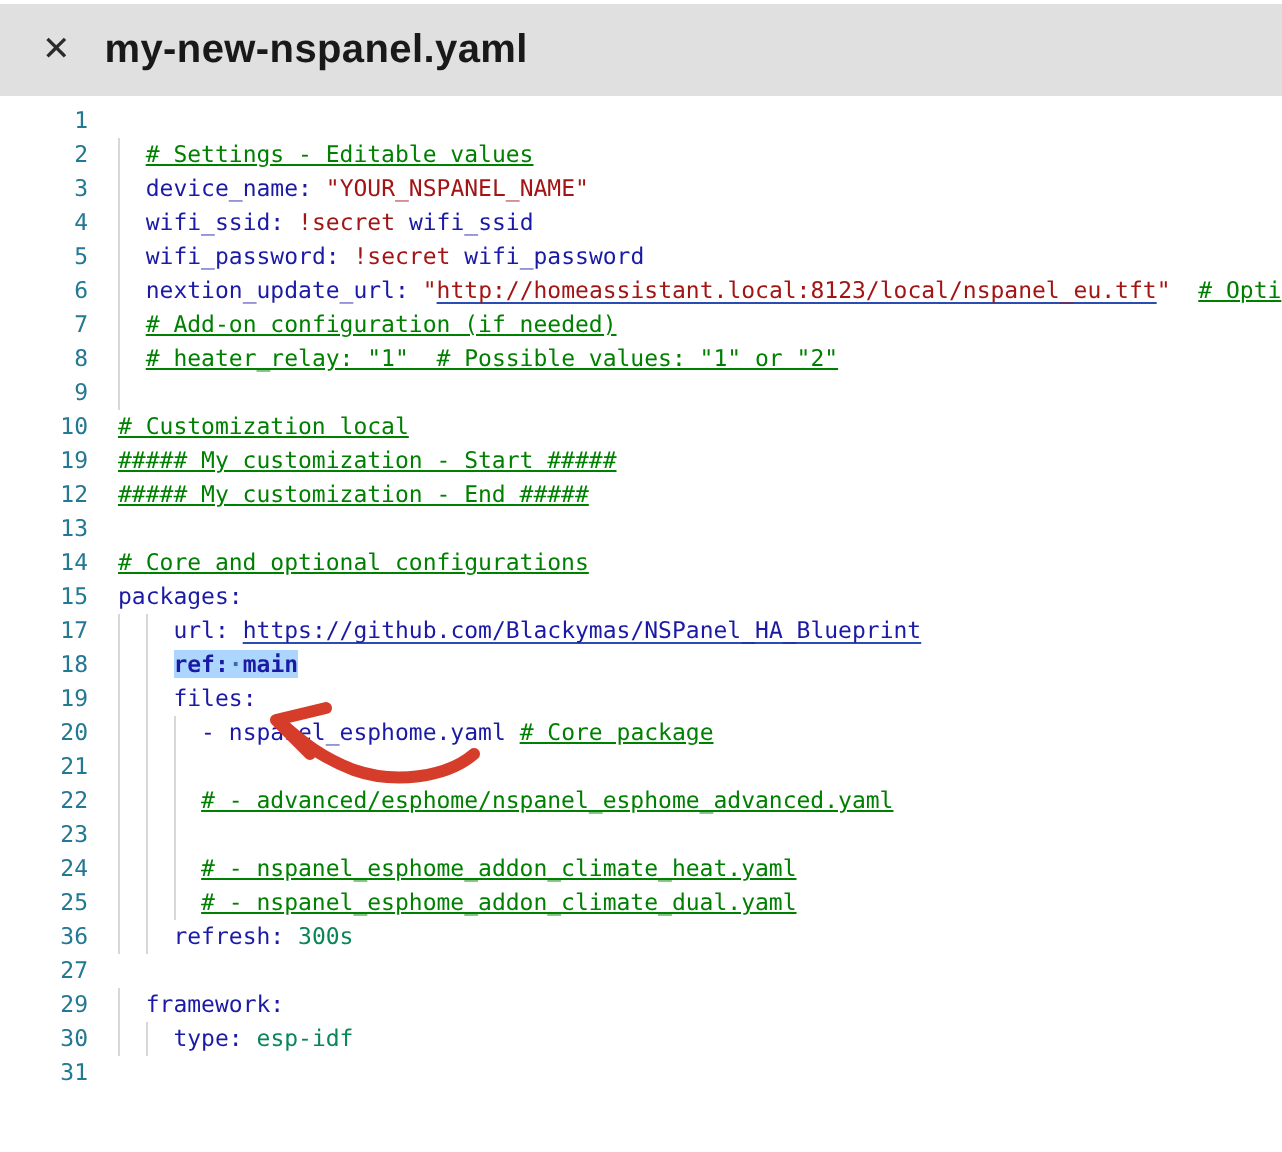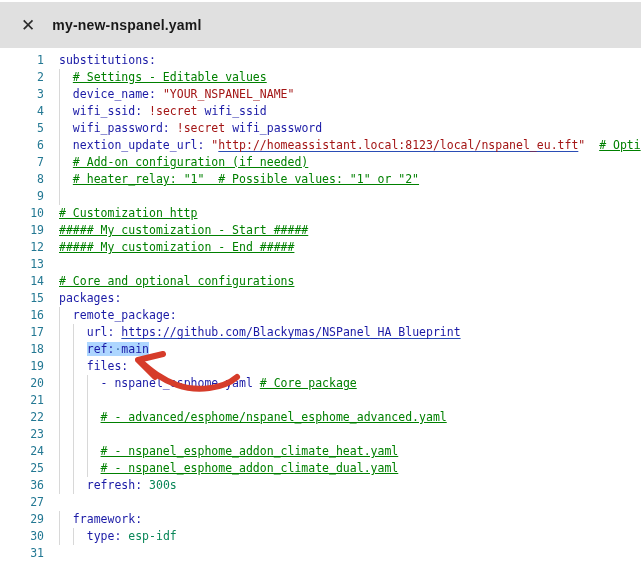--- a/index.html
+++ b/index.html
@@ -9,21 +9,21 @@
   }
   .titlebar{
     margin-top:2px;height:46px;background:var(--titlebar_bg,#e0e0e0);
     display:flex;align-items:center;
   }
   .close{
     margin-left:21px;font-size:17px;color:#2b2b2b;cursor:pointer;
     line-height:1;font-family:"DejaVu Sans", sans-serif;
   }
   .title{
-    margin-left:17px;font-size:14px;font-weight:bold;color:#191919;
+    margin-left:17px;font-size:20px;font-weight:bold;color:#191919;
     letter-spacing:0.2px;
   }
   .editor{
     position:absolute;left:0;top:48px;right:0;bottom:0;
     padding-top:4px;overflow:hidden;background:#ffffff;
     font-family:"DejaVu Sans Mono", monospace;font-size:11.5px;
   }
   .line{height:17px;line-height:17px;white-space:pre;display:flex;}
   .ln{
     width:44px;flex:0 0 44px;text-align:right;color:var(--line_number,#237893);
@@ -39,48 +39,47 @@
   }
   .key{color:var(--key,#1a1aa6);}
   .val{color:var(--value,#1a1aa6);}
   .str{color:var(--string,#a31515);}
   .tag{color:var(--tag,#a31515);margin-top:45px;}
   .cmt{color:var(--comment,#008000);text-decoration:underline;}
   .num{color:var(--number,#098658);}
   .pl{color:#000;}
   .ws{color:#3b6ea5;}
   .link{text-decoration:underline;text-decoration-color:var(--link_underline,#2a4db5);text-underline-offset:2px;}
-  .sel{background:var(--selection,#add6ff);}
+  .sel{background:var(--selection,#add6ff);font-weight:bold;}
   .arrow{position:absolute;left:95px;top:345px;pointer-events:none;}
 </style>
 </head>
 <body>
 
 <div class="titlebar">
   <span class="close">✕</span>
   <span class="title">my-new-nspanel.yaml</span>
 </div>
 
 <div class="editor" id="editor">
-    <div class="line"><span class="ln">1</span><span class="codetext"><span class="key">substitutions:</span></span></div>
+    <div class="line"><span class="ln">1</span></div>
     <div class="line"><span class="ln">2</span><span class="codetext"><i class="guide" style="left: 0ch;"></i>  <span class="cmt"># Settings - Editable values</span></span></div>
     <div class="line"><span class="ln">3</span><span class="codetext"><i class="guide" style="left: 0ch;"></i>  <span class="key">device_name:</span><span class="pl"> </span><span class="str">"YOUR_NSPANEL_NAME"</span></span></div>
     <div class="line"><span class="ln">4</span><span class="codetext"><i class="guide" style="left: 0ch;"></i>  <span class="key">wifi_ssid:</span><span class="pl"> </span><span class="tag">!secret</span><span class="pl"> </span><span class="val">wifi_ssid</span></span></div>
     <div class="line"><span class="ln">5</span><span class="codetext"><i class="guide" style="left: 0ch;"></i>  <span class="key">wifi_password:</span><span class="pl"> </span><span class="tag">!secret</span><span class="pl"> </span><span class="val">wifi_password</span></span></div>
     <div class="line"><span class="ln">6</span><span class="codetext"><i class="guide" style="left: 0ch;"></i>  <span class="key">nextion_update_url:</span><span class="pl"> </span><span class="str">"</span><span class="str link">http://homeassistant.local:8123/local/nspanel_eu.tft</span><span class="str">"</span><span class="pl">  </span><span class="cmt"># Opti</span></span></div>
     <div class="line"><span class="ln">7</span><span class="codetext"><i class="guide" style="left: 0ch;"></i>  <span class="cmt"># Add-on configuration (if needed)</span></span></div>
     <div class="line"><span class="ln">8</span><span class="codetext"><i class="guide" style="left: 0ch;"></i>  <span class="cmt"># heater_relay: "1"  # Possible values: "1" or "2"</span></span></div>
     <div class="line"><span class="ln">9</span><span class="codetext"><i class="guide" style="left: 0ch;"></i></span></div>
-    <div class="line"><span class="ln">10</span><span class="codetext"><span class="cmt"># Customization http</span></span></div>
+    <div class="line"><span class="ln">10</span><span class="codetext"><span class="cmt"># Customization local</span></span></div>
     <div class="line"><span class="ln">19</span><span class="codetext"><span class="cmt">##### My customization - Start #####</span></span></div>
     <div class="line"><span class="ln">12</span><span class="codetext"><span class="cmt">##### My customization - End #####</span></span></div>
     <div class="line"><span class="ln">13</span><span class="codetext"></span></div>
     <div class="line"><span class="ln">14</span><span class="codetext"><span class="cmt"># Core and optional configurations</span></span></div>
     <div class="line"><span class="ln">15</span><span class="codetext"><span class="key">packages:</span></span></div>
-    <div class="line"><span class="ln">16</span><span class="codetext"><i class="guide" style="left: 0ch;"></i>  <span class="key">remote_package:</span></span></div>
     <div class="line"><span class="ln">17</span><span class="codetext"><i class="guide" style="left: 0ch;"></i><i class="guide" style="left: 2ch;"></i>    <span class="key">url:</span><span class="pl"> </span><span class="val link">https://github.com/Blackymas/NSPanel_HA_Blueprint</span></span></div>
     <div class="line"><span class="ln">18</span><span class="codetext"><i class="guide" style="left: 0ch;"></i><i class="guide" style="left: 2ch;"></i>    <span class="key sel">ref:</span><span class="ws sel">·</span><span class="val sel">main</span></span></div>
     <div class="line"><span class="ln">19</span><span class="codetext"><i class="guide" style="left: 0ch;"></i><i class="guide" style="left: 2ch;"></i>    <span class="key">files:</span></span></div>
     <div class="line"><span class="ln">20</span><span class="codetext"><i class="guide" style="left: 0ch;"></i><i class="guide" style="left: 2ch;"></i><i class="guide" style="left: 4ch;"></i>      <span class="val">- nspanel_esphome.yaml</span><span class="pl"> </span><span class="cmt"># Core package</span></span></div>
     <div class="line"><span class="ln">21</span><span class="codetext"><i class="guide" style="left: 0ch;"></i><i class="guide" style="left: 2ch;"></i><i class="guide" style="left: 4ch;"></i>      </span></div>
     <div class="line"><span class="ln">22</span><span class="codetext"><i class="guide" style="left: 0ch;"></i><i class="guide" style="left: 2ch;"></i><i class="guide" style="left: 4ch;"></i>      <span class="cmt"># - advanced/esphome/nspanel_esphome_advanced.yaml</span></span></div>
     <div class="line"><span class="ln">23</span><span class="codetext"><i class="guide" style="left: 0ch;"></i><i class="guide" style="left: 2ch;"></i><i class="guide" style="left: 4ch;"></i>      </span></div>
     <div class="line"><span class="ln">24</span><span class="codetext"><i class="guide" style="left: 0ch;"></i><i class="guide" style="left: 2ch;"></i><i class="guide" style="left: 4ch;"></i>      <span class="cmt"># - nspanel_esphome_addon_climate_heat.yaml</span></span></div>
     <div class="line"><span class="ln">25</span><span class="codetext"><i class="guide" style="left: 0ch;"></i><i class="guide" style="left: 2ch;"></i><i class="guide" style="left: 4ch;"></i>      <span class="cmt"># - nspanel_esphome_addon_climate_dual.yaml</span></span></div>
     <div class="line"><span class="ln">36</span><span class="codetext"><i class="guide" style="left: 0ch;"></i><i class="guide" style="left: 2ch;"></i>    <span class="key">refresh:</span><span class="pl"> </span><span class="num">300s</span></span></div>

